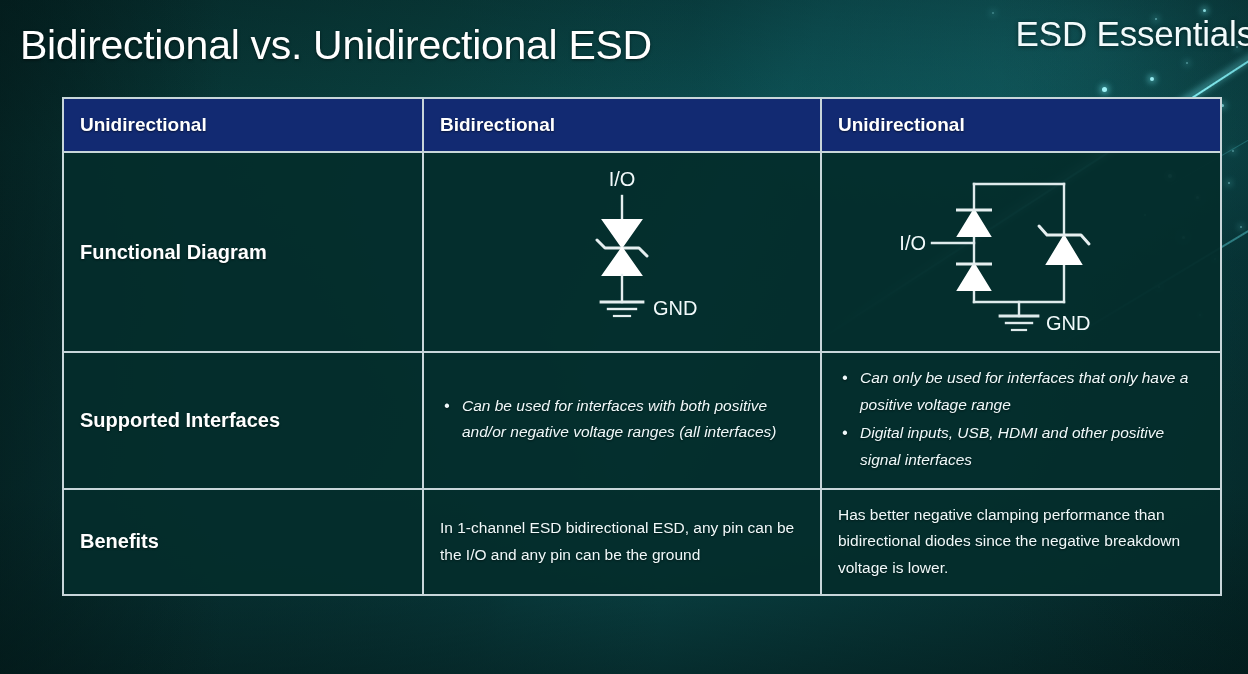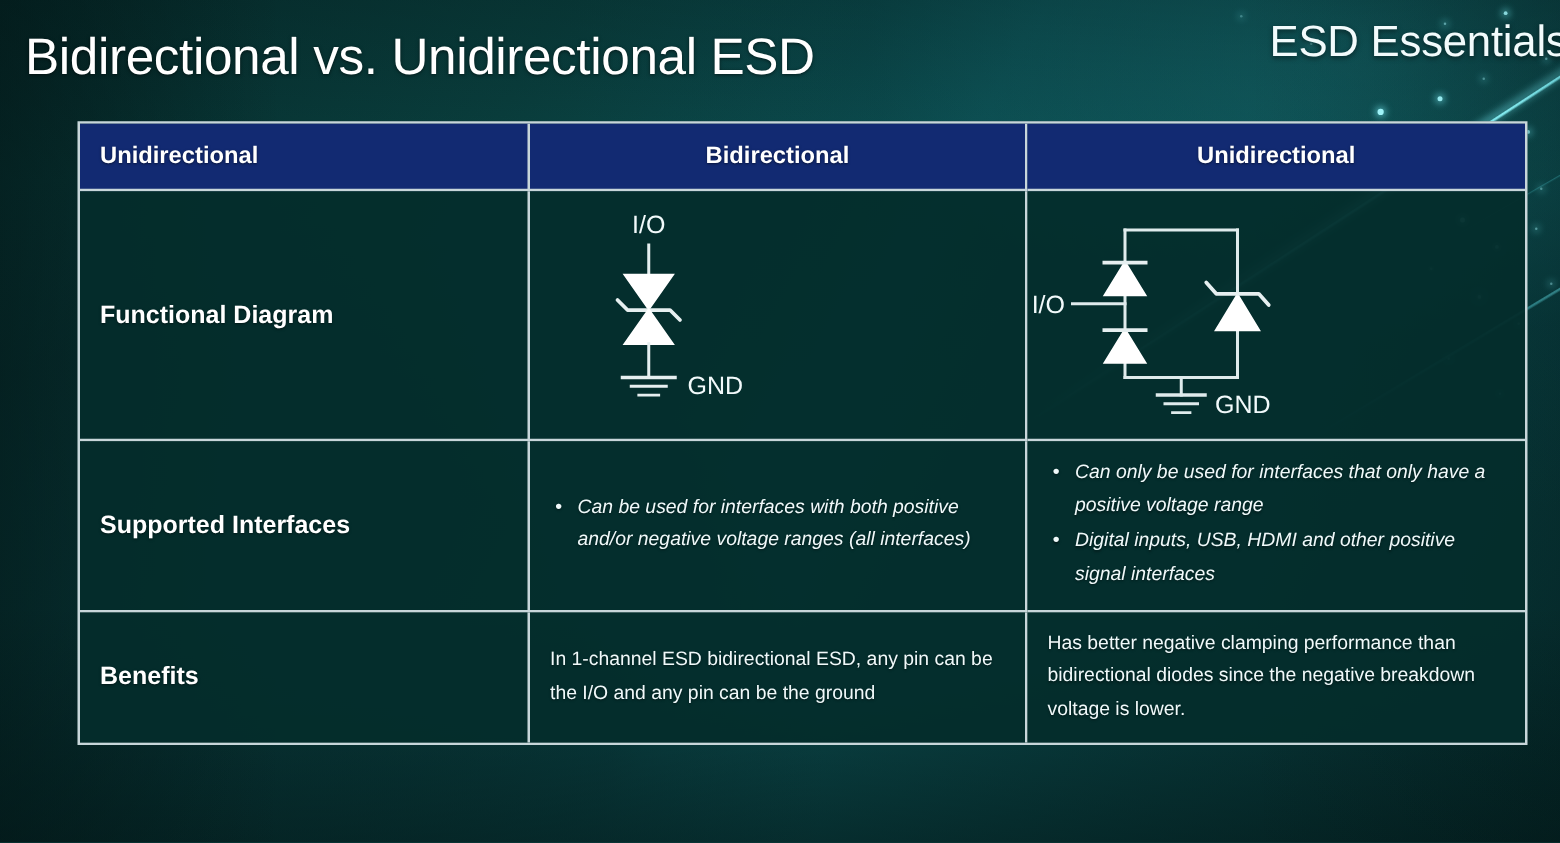--- a/index.html
+++ b/index.html
@@ -124,21 +124,21 @@
     background: #122a72;
     color: #ffffff;
     font-size: 19px;
     font-weight: bold;
     height: 54px;
     padding: 0 16px;
     text-shadow: 0 1px 2px rgba(0,0,0,0.5);
   }
   thead th.col-config { text-align: left; }
   thead th.col-bi,
-  thead th.col-uni { text-align: center; }
+  thead th.col-uni { }
 
   tbody td {
     background: rgba(4,44,43,0.72);
     color: #f4fbfb;
   }
 
   td.rowlabel {
     font-size: 20px;
     font-weight: bold;
     padding: 10px 16px;
@@ -173,20 +173,21 @@
     position: absolute;
     left: 4px;
     top: -1px;
     color: #f0f9fa;
     font-size: 16px;
   }
 
   .diagram-wrap {
     display: flex;
     align-items: center;
+    justify-content: center;
     height: 100%;
     width: 100%;
   }
 
   svg.schematic { display: block; }
 
   .col-1 { width: 360px; }
   .col-2 { width: 398px; }
   .col-3 { width: 398px; }
 </style>

